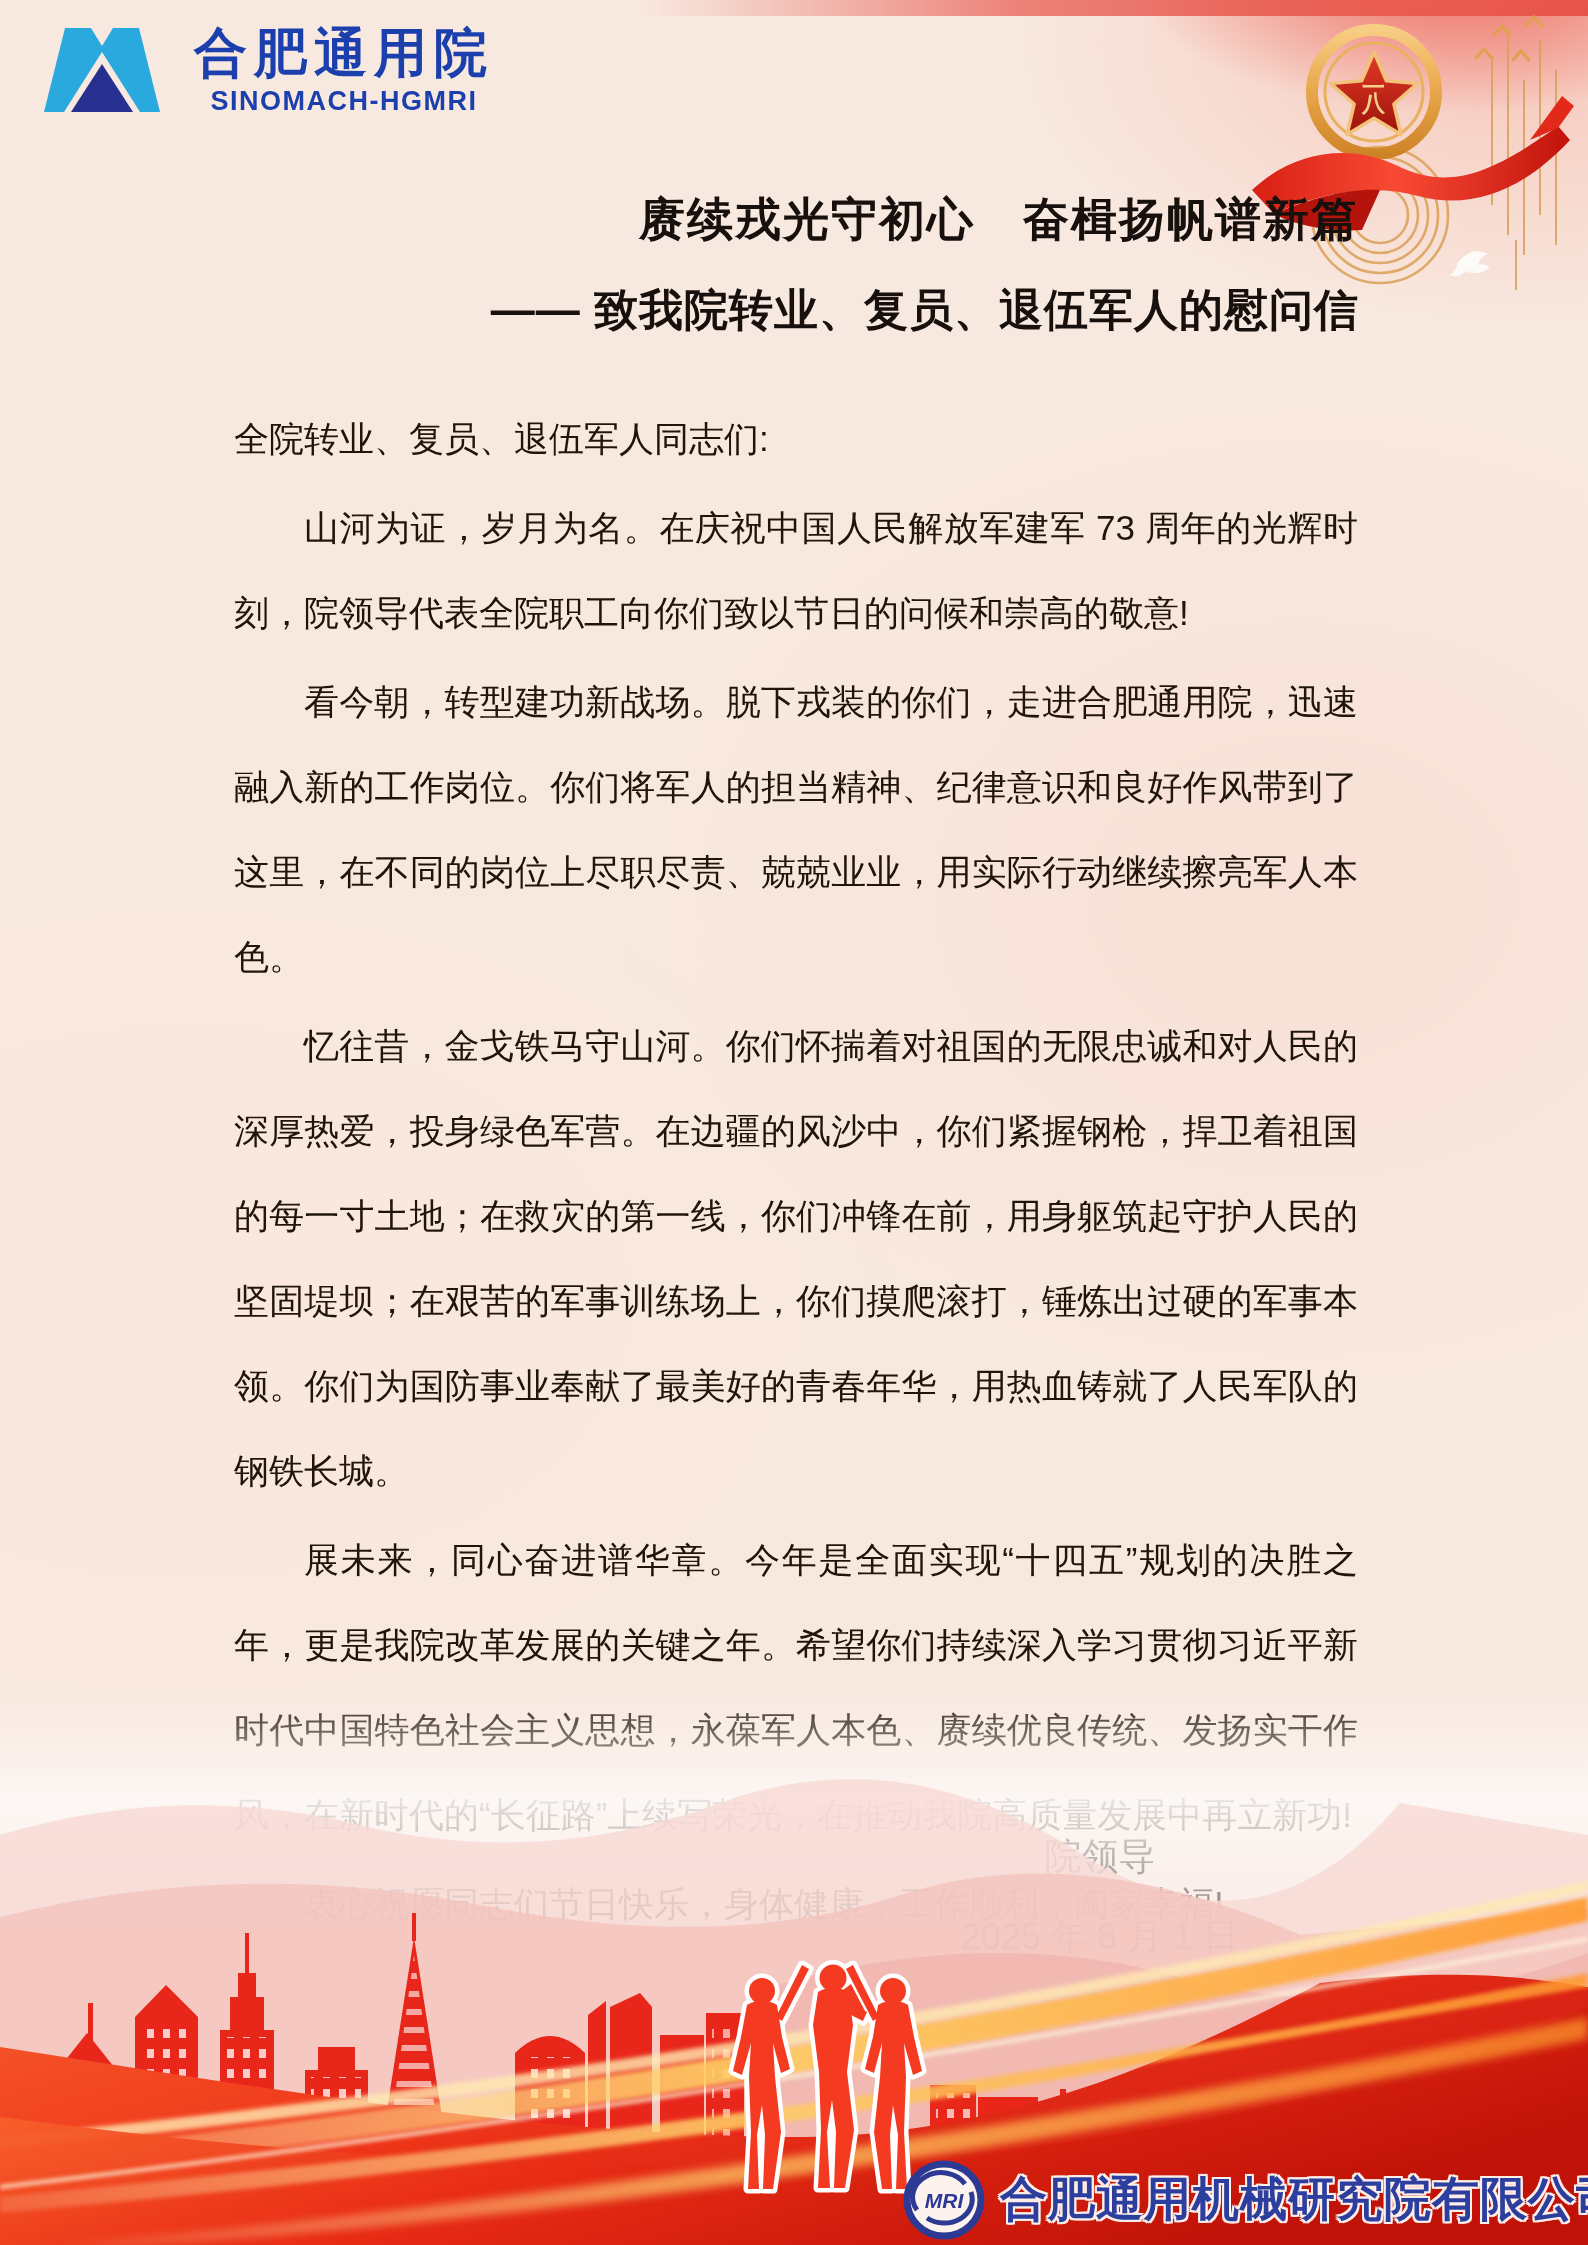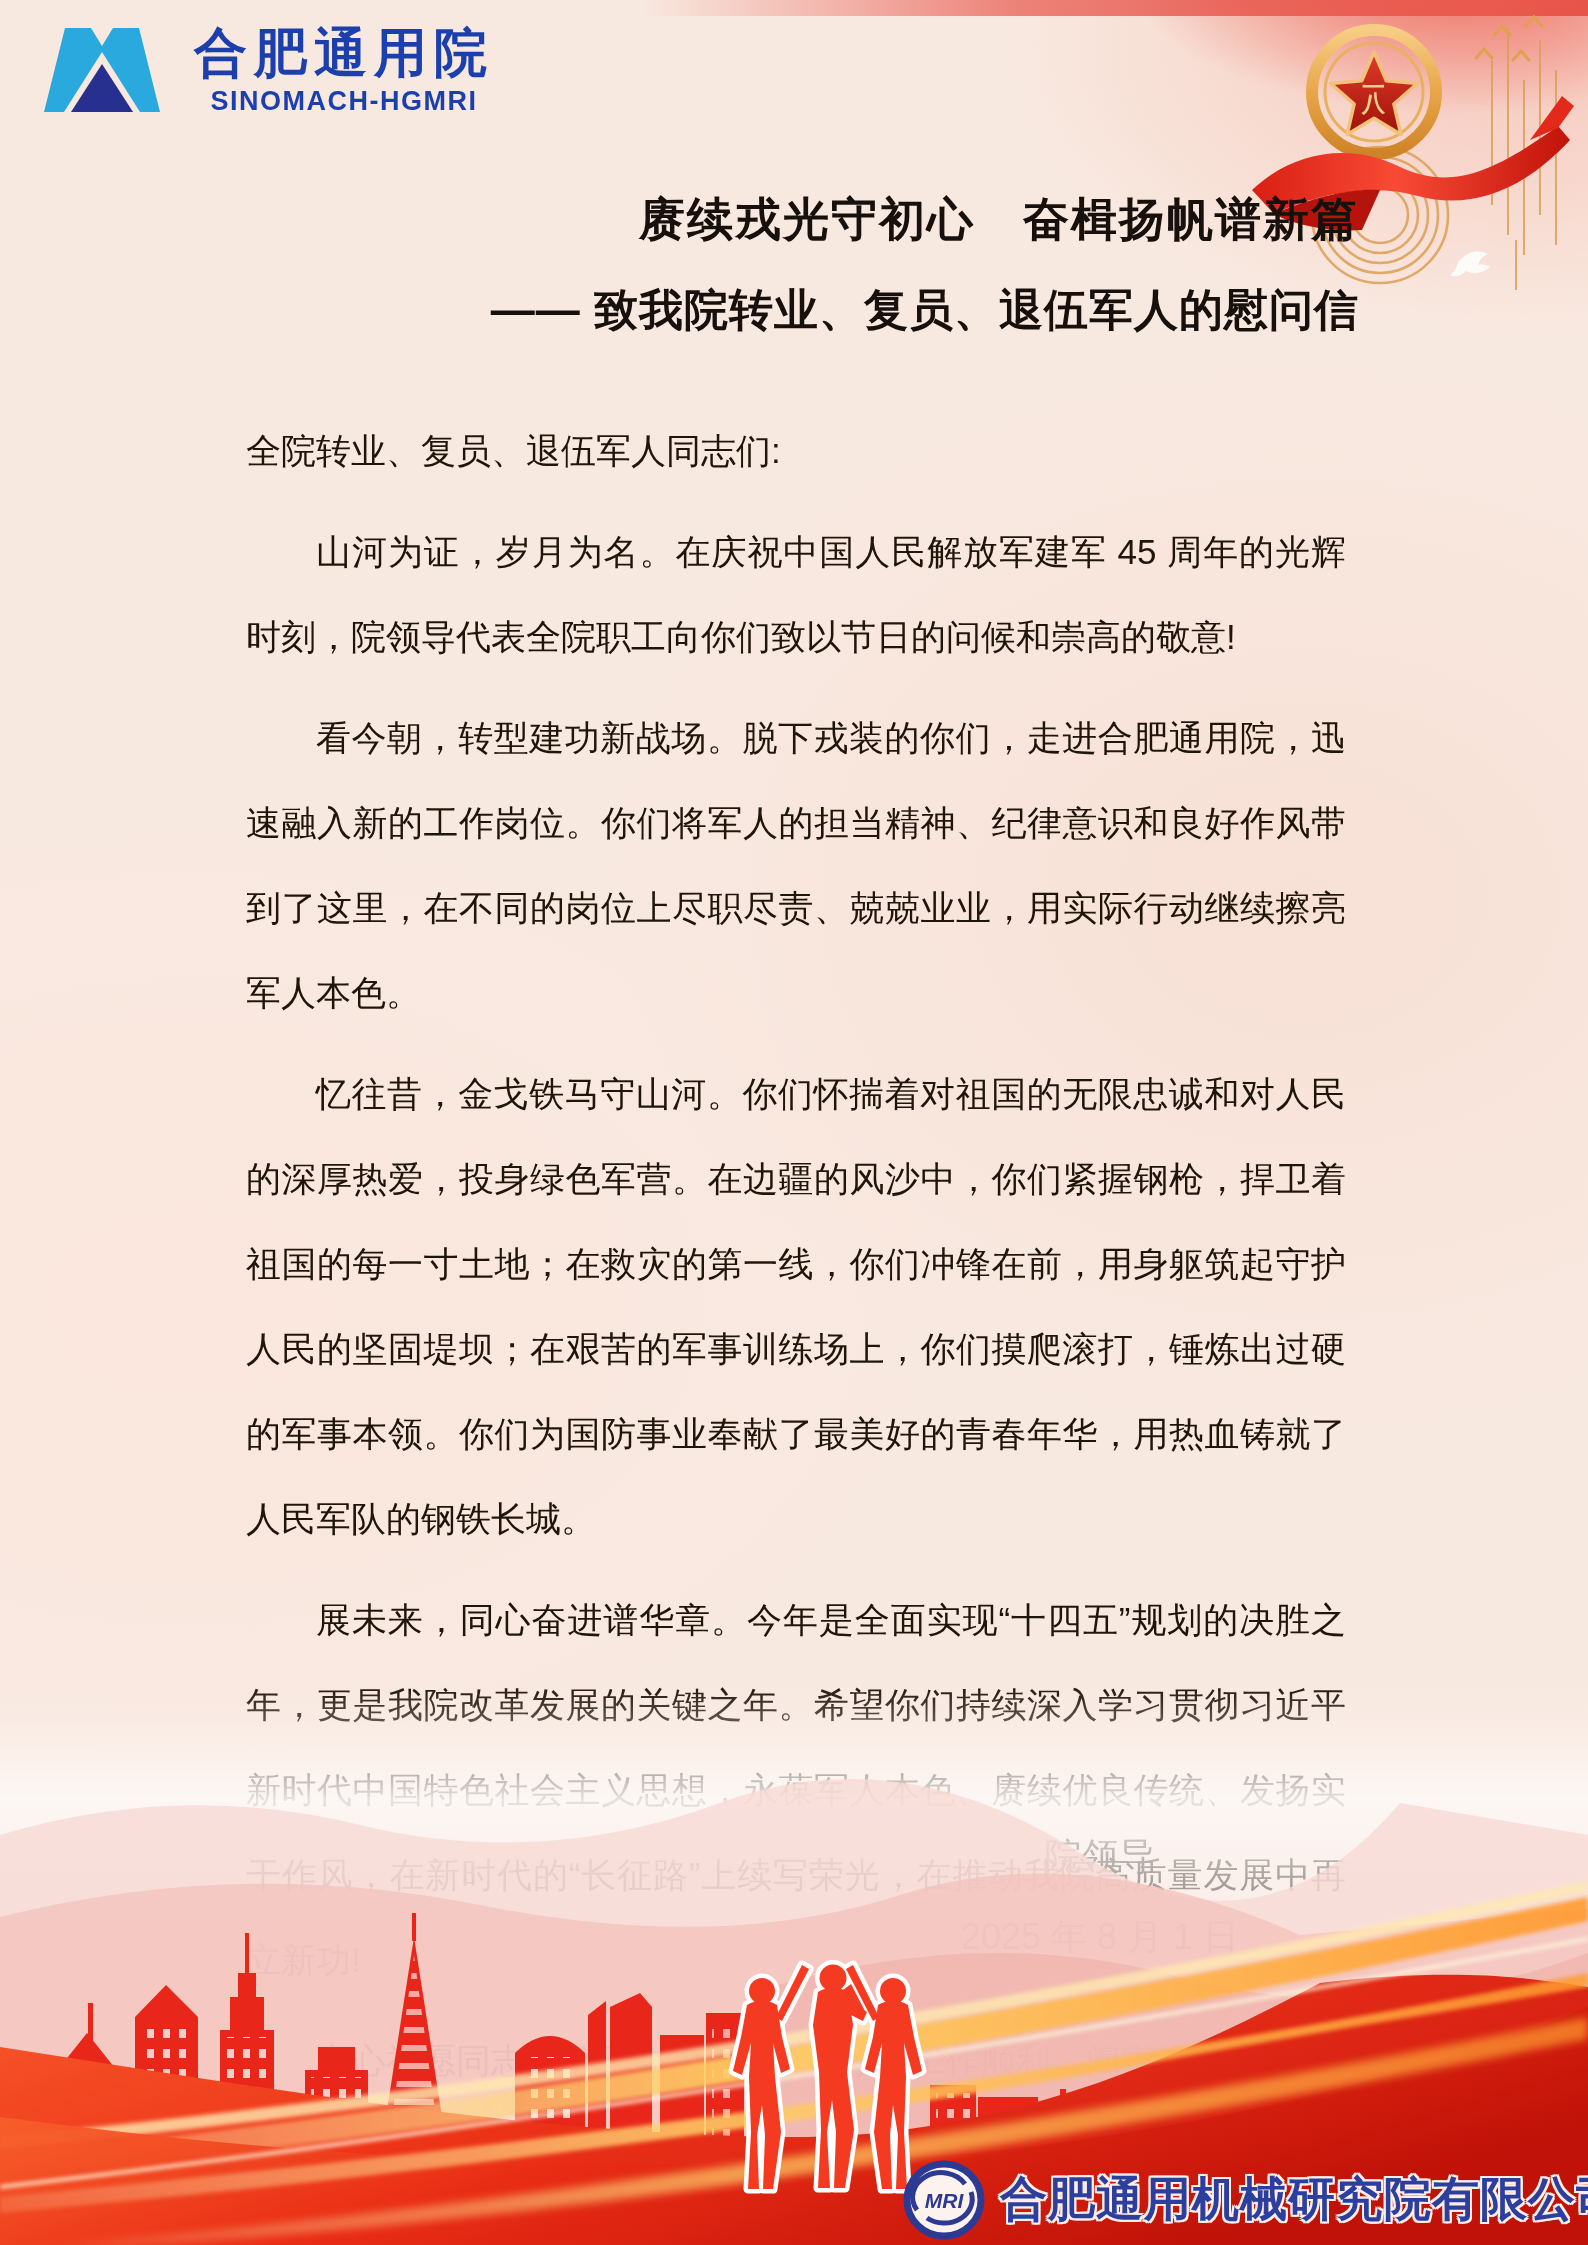--- a/index.html
+++ b/index.html
@@ -22,21 +22,21 @@
   .hdr-txt{display:flex;flex-direction:column;}
   .logo-cn{font-size:53px;font-weight:bold;color:#1c3fae;letter-spacing:7px;line-height:62px;}
   .logo-en{font-size:27px;font-weight:bold;color:#1c3fae;letter-spacing:1.5px;line-height:34px;text-align:center;}
   
   .title-block{position:absolute;left:229px;top:190px;width:1130px;text-align:right;font-weight:bold;color:#17100c;}
   .t1{font-size:46px;letter-spacing:2px;line-height:58px;}
   .t2{font-size:44px;letter-spacing:1px;line-height:54px;margin-top:35px;}
   
   .letter-body{position:absolute;left:230px;top:392px;width:1132px;
     font-size:35px;line-height:85px;text-align:justify;color:#201509;}
-  .letter-body p{margin:16px;text-indent:2em;}
+  .letter-body p{margin:4px;text-indent:2em;}
   .letter-body p.salutation{text-indent:0;}
   
   .sig-name,.sig-date{position:absolute;left:900px;width:400px;text-align:center;color:#241a12;}
   .sig-name{top:1832px;font-size:37px;}
   .sig-date{top:1913px;font-size:36px;}
   
   .bottom-art{position:absolute;left:0;top:1685px;width:1588px;height:560px;}
   .sil-w{fill:#fff;stroke:#fff;stroke-width:9;stroke-linejoin:round;stroke-linecap:round;}
   .sil-r{fill:#f43a20;stroke:none;}
   
@@ -124,21 +124,21 @@
     <path d="M228,262 q14,-16 30,-8 q-8,3 -10,11 q6,-2 12,2 q-12,10 -24,4 q-8,8 -16,4 q6,-4 8,-13 z" fill="#fdfbfa"></path>
   </svg>
 
   <div class="title-block">
     <div class="t1">赓续戎光守初心　奋楫扬帆谱新篇</div>
     <div class="t2">—— 致我院转业、复员、退伍军人的慰问信</div>
   </div>
 
   <div class="letter-body">
     <p class="salutation">全院转业、复员、退伍军人同志们:</p>
-    <p>山河为证，岁月为名。在庆祝中国人民解放军建军 45 周年的光辉时刻，院领导代表全院职工向你们致以节日的问候和崇高的敬意!</p>
+    <p>山河为证，岁月为名。在庆祝中国人民解放军建军 73 周年的光辉时刻，院领导代表全院职工向你们致以节日的问候和崇高的敬意!</p>
     <p>看今朝，转型建功新战场。脱下戎装的你们，走进合肥通用院，迅速融入新的工作岗位。你们将军人的担当精神、纪律意识和良好作风带到了这里，在不同的岗位上尽职尽责、兢兢业业，用实际行动继续擦亮军人本色。</p>
     <p>忆往昔，金戈铁马守山河。你们怀揣着对祖国的无限忠诚和对人民的深厚热爱，投身绿色军营。在边疆的风沙中，你们紧握钢枪，捍卫着祖国的每一寸土地；在救灾的第一线，你们冲锋在前，用身躯筑起守护人民的坚固堤坝；在艰苦的军事训练场上，你们摸爬滚打，锤炼出过硬的军事本领。你们为国防事业奉献了最美好的青春年华，用热血铸就了人民军队的钢铁长城。</p>
     <p>展未来，同心奋进谱华章。今年是全面实现“十四五”规划的决胜之年，更是我院改革发展的关键之年。希望你们持续深入学习贯彻习近平新时代中国特色社会主义思想，永葆军人本色、赓续优良传统、发扬实干作风，在新时代的“长征路”上续写荣光，在推动我院高质量发展中再立新功!</p>
     <p>衷心祝愿同志们节日快乐，身体健康，工作顺利，阖家幸福!</p>
   </div>
 
   <div class="sig-name">院领导</div>
   <div class="sig-date">2025 年 8 月 1 日</div>
 
   <svg class="bottom-art" width="1588" height="560" viewBox="0 0 1588 560">

